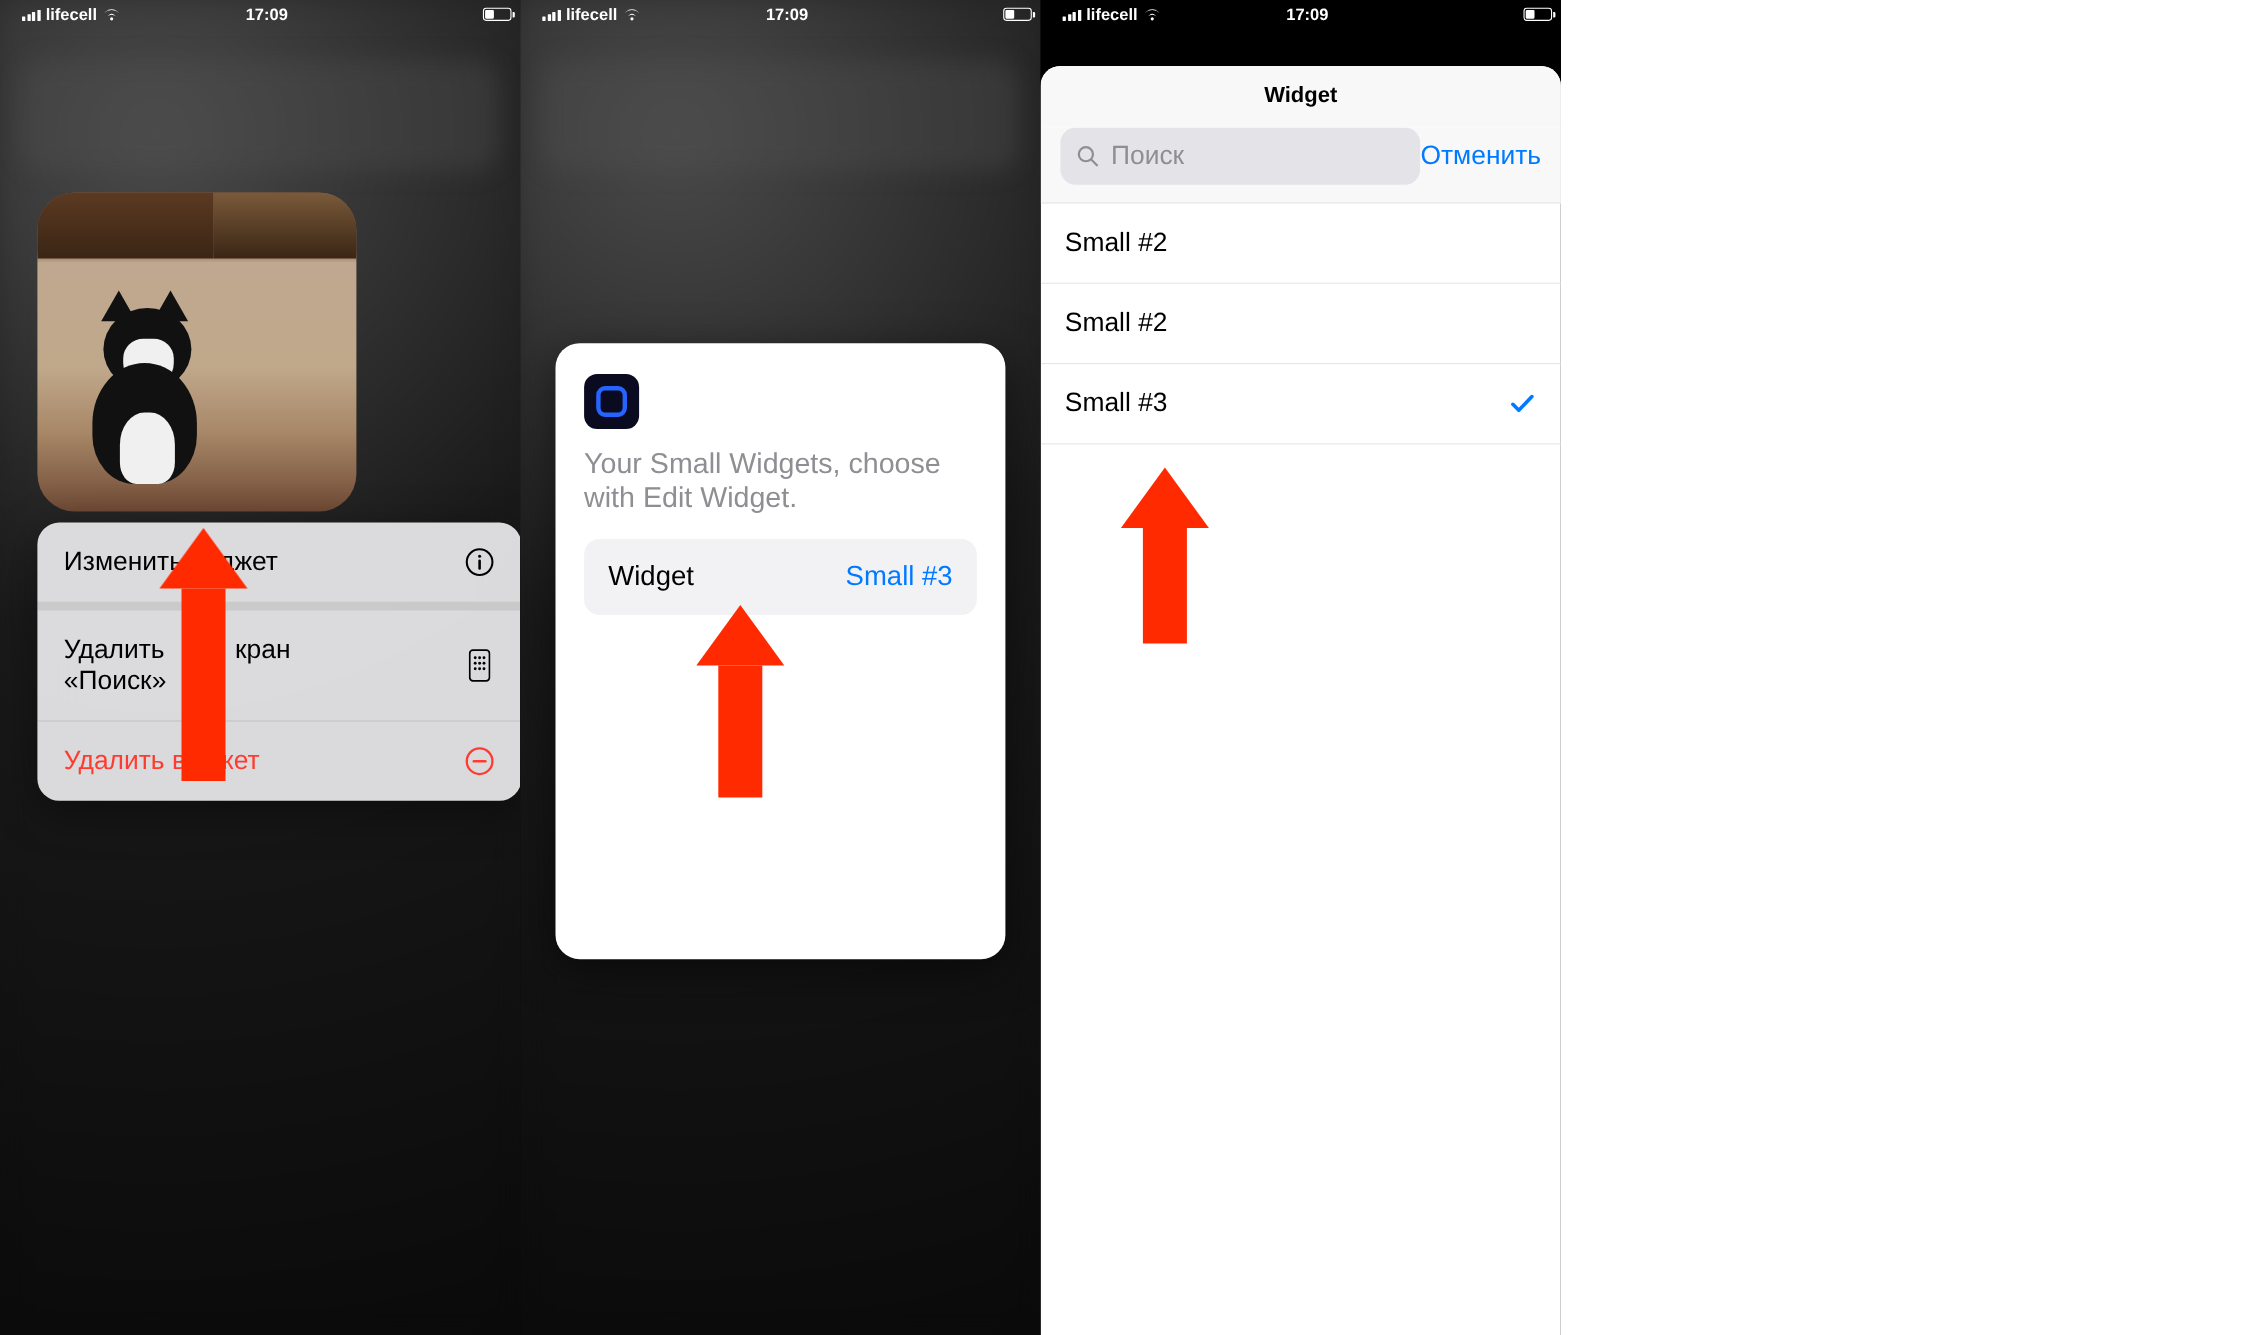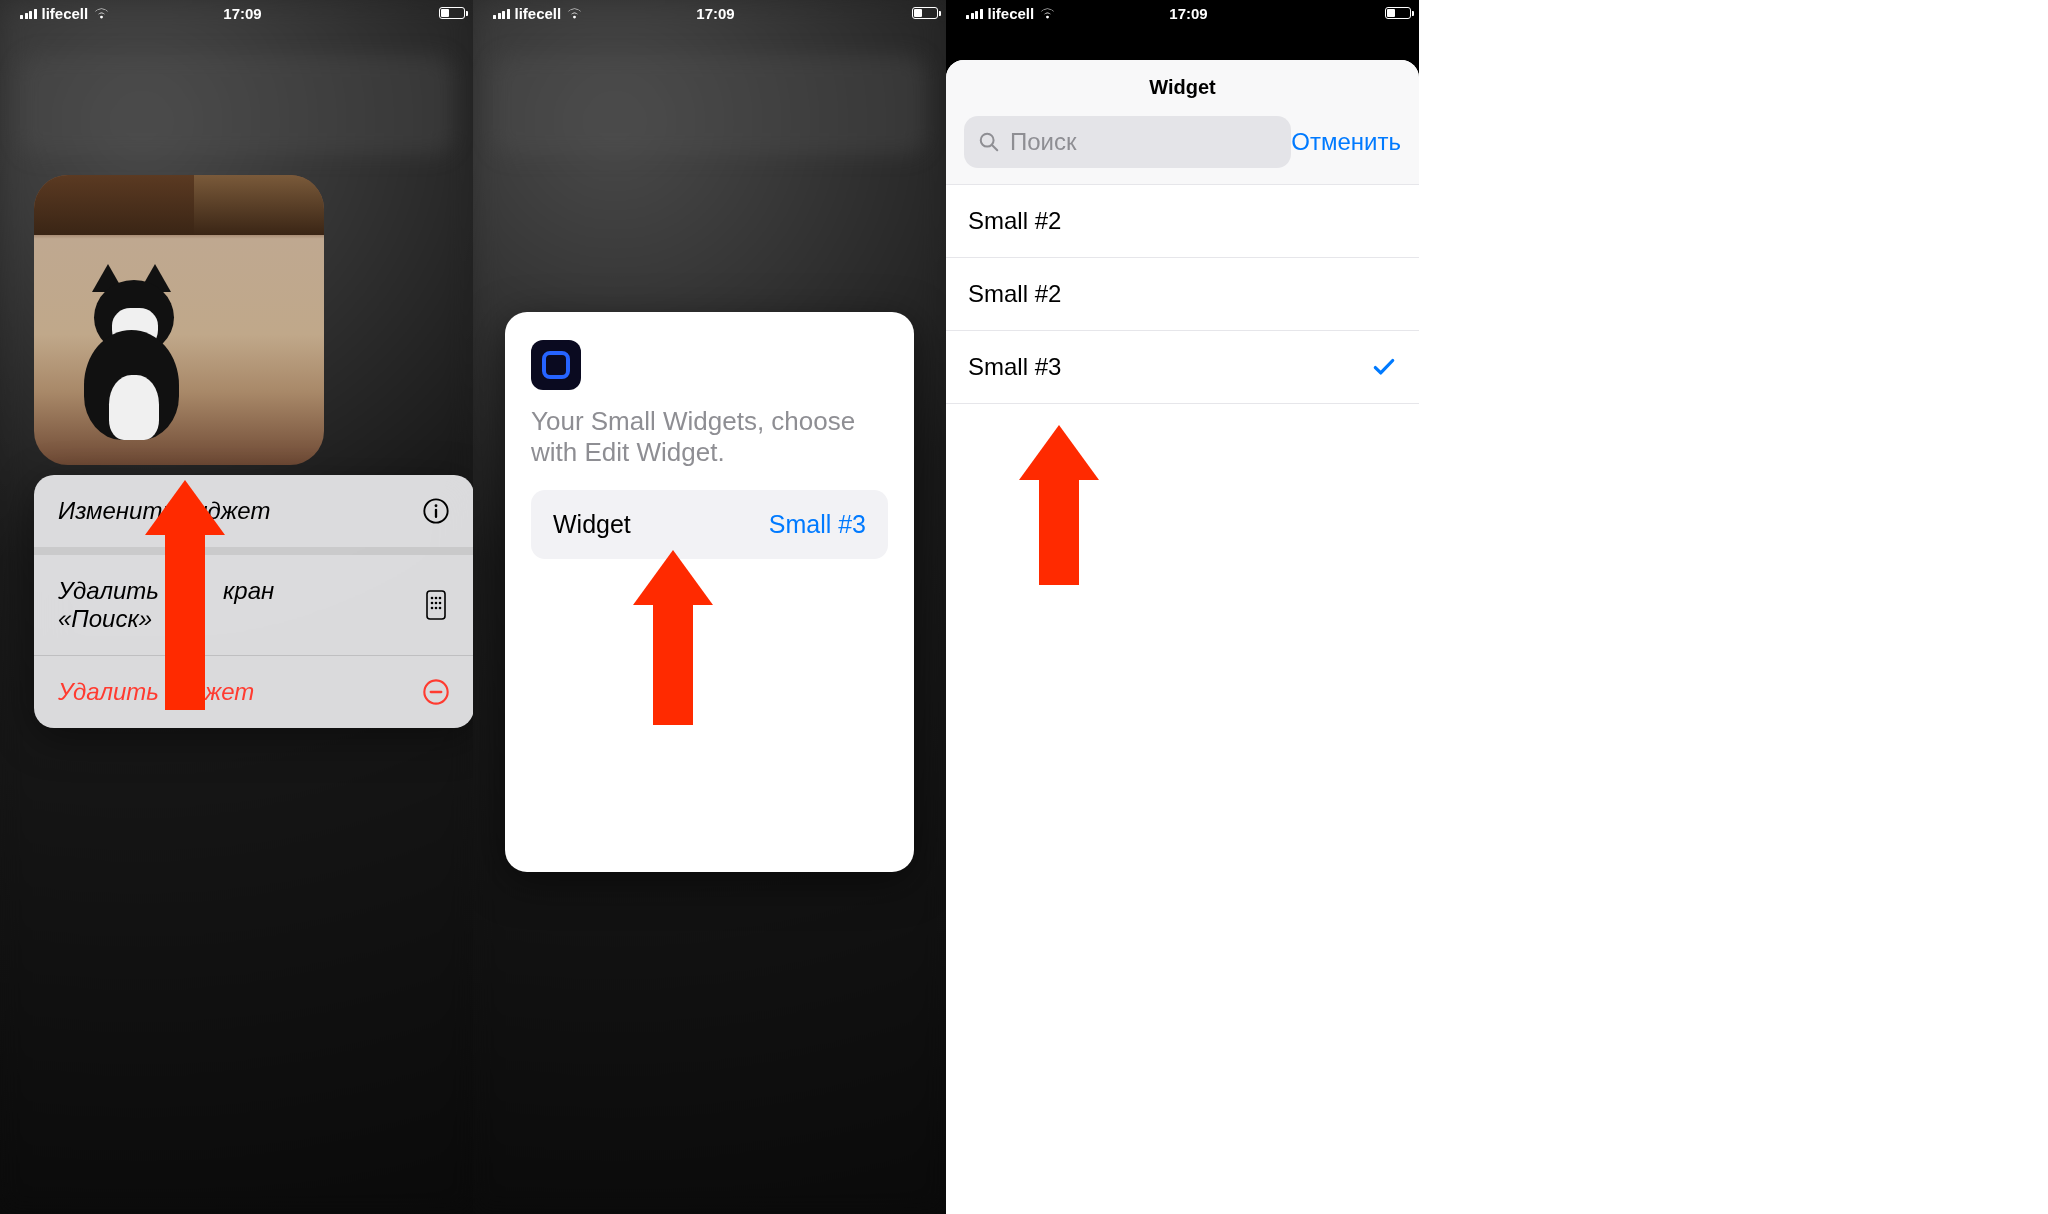--- a/index.html
+++ b/index.html
@@ -136,21 +136,20 @@
 
   .context-menu {
     position:absolute;
     top: 475px; left: 34px;
     width: 440px;
     border-radius: 20px;
     overflow:hidden;
     background: rgba(235,235,238,0.92);
     backdrop-filter: blur(20px);
     box-shadow: 0 10px 40px rgba(0,0,0,0.4);
-    font-style: italic;
   }
   .menu-item {
     display:flex; align-items:center; justify-content:space-between;
     padding: 22px 24px;
     font-size: 24px;
     color:#000;
     border-bottom: 1px solid rgba(0,0,0,0.12);
   }
   .menu-item.sep { border-bottom: 8px solid rgba(0,0,0,0.08); }
   .menu-item:last-child { border-bottom:none; }

